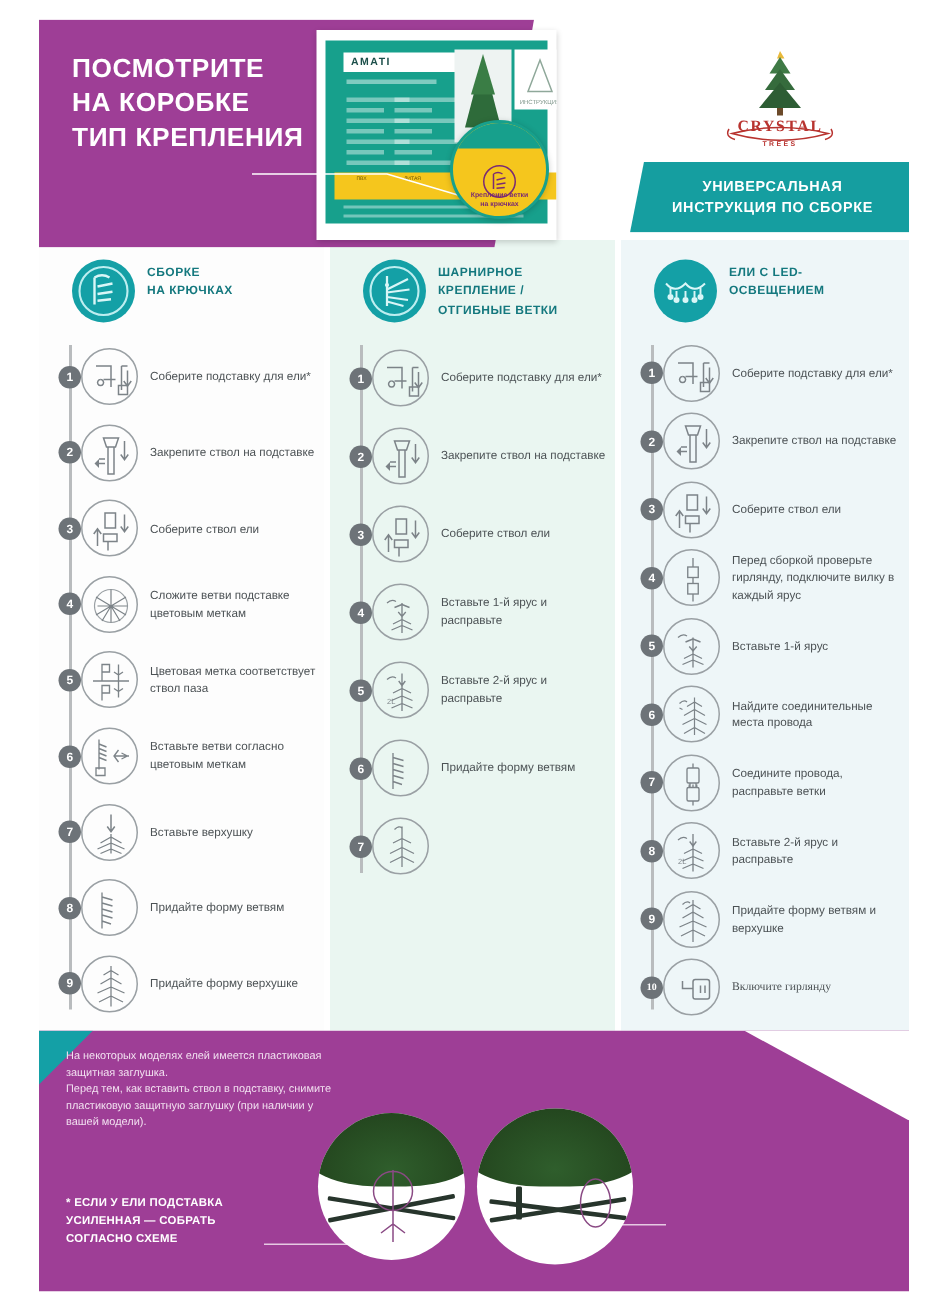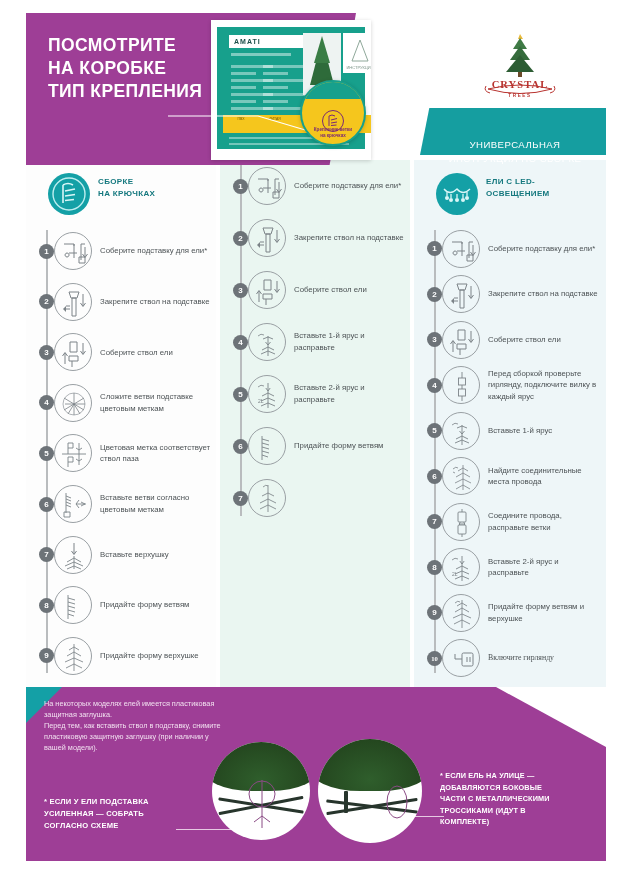--- a/index.html
+++ b/index.html
@@ -125,24 +125,23 @@
     position: absolute;
     left: 420px; top: 108px;
     width: 186px; height: 47px;
     background: #159ea0;
     clip-path: polygon(5% 0, 100% 0, 100% 100%, 0 100%);
     z-index: 6;
   }
   .hdr-teal-txt {
     position:absolute; left: 426px; top: 118px;
     width: 178px; text-align:center;
-    color: #ffffff; font-size: 9.6px; font-weight: normal;
+    color: #ffffff; font-size: 9.6px; font-weight: bold;
     line-height: 1.45; letter-spacing: .45px;
     z-index: 8;
-    margin-top: 20px;
   }
 
   
   .logo {
     position:absolute; left: 482px; top: 32px;
     width: 76px; height: 72px; z-index: 7;
   }
   .logo-txt {
     position:absolute; left:0; bottom:14px; width:100%;
     text-align:center;
@@ -451,20 +450,34 @@
             <div class="step-num">9</div>
             <div class="step-ico"><svg width="38" height="38" viewBox="0 0 38 38">
                 <path d="M19 6 v27 M19 9 l-5 3 M19 9 l5 3 M19 14 l-7 4 M19 14 l7 4 M19 20 l-9 4 M19 20 l9 4 M19 26 l-8 4 M19 26 l8 4" stroke="#7c8388" stroke-width="0.85" fill="none"></path>
               </svg></div>
             <div class="step-txt">Придайте форму верхушке</div>
           </div>
         </div>
     </div>
 
     <div class="col col2">
+      <div class="col-head">
+        <div class="col-badge">
+          <svg width="42" height="42" viewBox="0 0 42 42">
+            <circle cx="21" cy="21" r="16" fill="none" stroke="#bdeef0" stroke-width="1.4"></circle>
+            <path d="M16 11 L16 31 M16 20 L30 13 M16 22 L31 20 M16 25 L30 27 M16 28 L27 31" stroke="#d9f6f7" stroke-width="1.5" fill="none"></path>
+            <circle cx="16" cy="17" r="1.4" fill="#d9f6f7"></circle>
+          </svg>
+        </div>
+        <div class="col-title">
+          <div>ШАРНИРНОЕ</div>
+          <div>КРЕПЛЕНИЕ /</div>
+          <div>ОТГИБНЫЕ ВЕТКИ</div>
+        </div>
+      </div>
       <div class="steps" id="steps-1">
         <div class="spine"></div>
       <div class="step" style="height: 52px;">
             <div class="step-num">1</div>
             <div class="step-ico"><svg width="38" height="38" viewBox="0 0 38 38">
                 <path d="M9 11 h10 v2 M19 11 v14 M26 11 v16 M26 11 h4 M12 20 a2 2 0 1 0 0.1 0 M14 20 h8 M24 24 h6 v6 h-6 z" stroke="#7c8388" stroke-width="1" fill="none"></path>
                 <path d="M30 14 l0 10 M27.5 21 l2.5 3.5 l2.5 -3.5" stroke="#7c8388" stroke-width="1" fill="none"></path>
               </svg></div>
             <div class="step-txt">Соберите подставку для ели*</div>
           </div>
@@ -644,27 +657,20 @@
 
   <div class="foot-txt">
       <div>На некоторых моделях елей имеется пластиковая защитная заглушка.</div>
       <div>Перед тем, как вставить ствол в подставку, снимите пластиковую защитную заглушку (при наличии у вашей модели).</div>
     </div>
   <div class="foot-bold">
       <div>* ЕСЛИ У ЕЛИ ПОДСТАВКА</div>
       <div>  УСИЛЕННАЯ — СОБРАТЬ</div>
       <div>СОГЛАСНО СХЕМЕ</div>
     </div>
-  <div class="foot-right">
-      <div>* ЕСЛИ ЕЛЬ НА УЛИЦЕ —</div>
-      <div>ДОБАВЛЯЮТСЯ БОКОВЫЕ</div>
-      <div>ЧАСТИ С МЕТАЛЛИЧЕСКИМИ</div>
-      <div>ТРОССИКАМИ (ИДУТ В</div>
-      <div>КОМПЛЕКТЕ)</div>
-    </div>
   <div class="rule-l"></div>
   <div class="rule-r"></div>
 
   <div class="standphoto sp1">
     <div class="foliage"></div>
     <div class="leg" style="left:6px;  top:62px; width:86px; transform:rotate(9deg);"></div>
     <div class="leg" style="left:6px;  top:62px; width:86px; transform:rotate(-11deg);"></div>
     <svg style="position:absolute;left:30px;top:36px;" width="40" height="52" viewBox="0 0 40 52">
       <circle cx="20" cy="16" r="13" fill="none" stroke="#8a4a84" stroke-width="1"></circle>
       <path d="M20 2 L20 50 M12 44 l8 -6 l8 6" stroke="#8a4a84" stroke-width="1" fill="none"></path>

